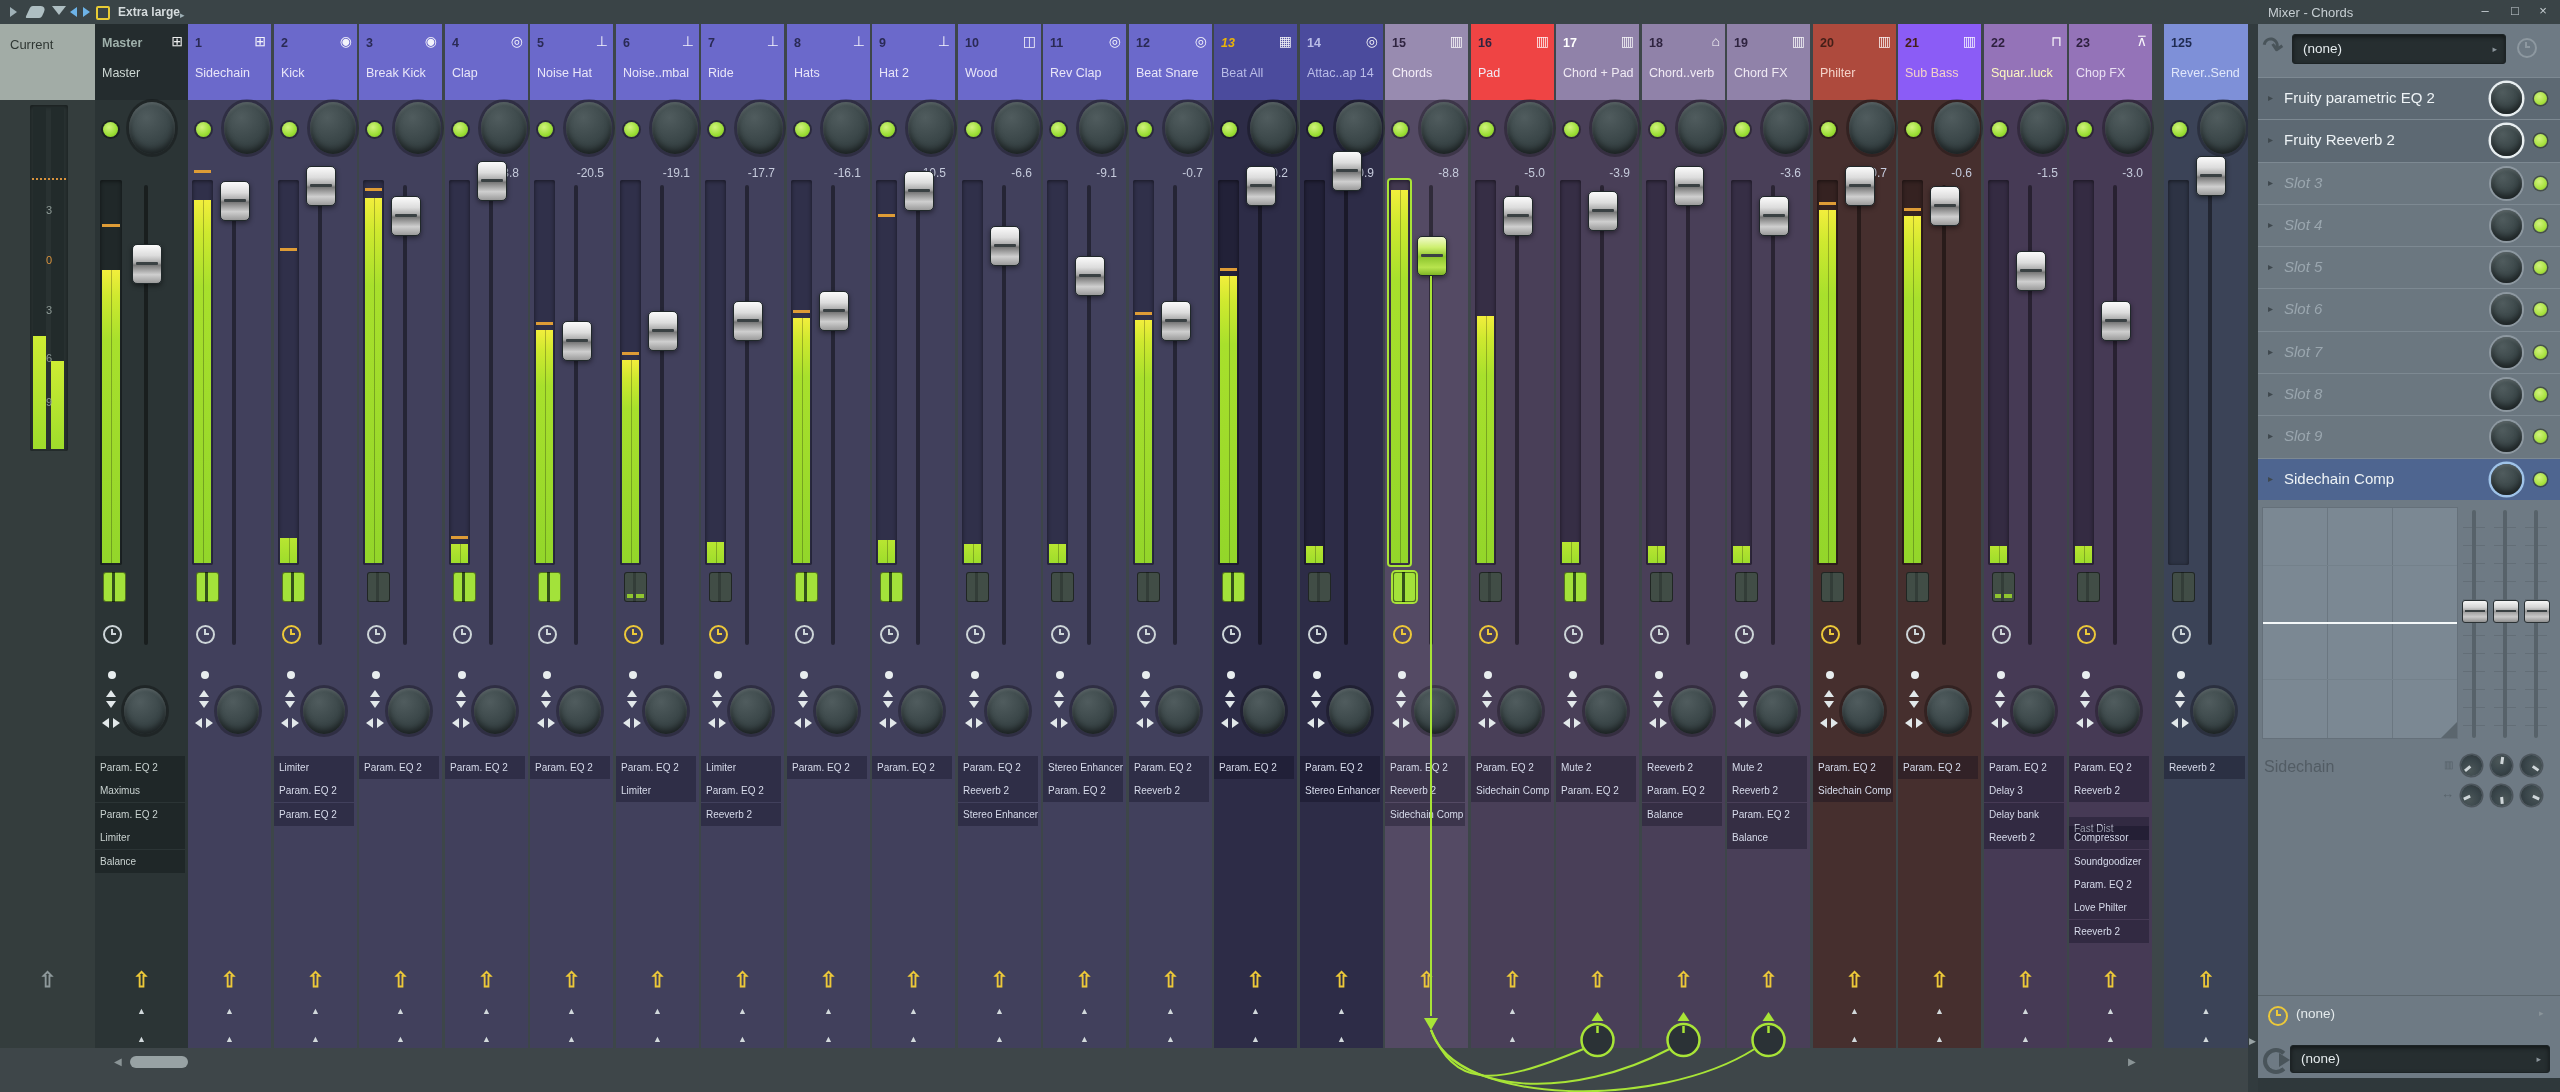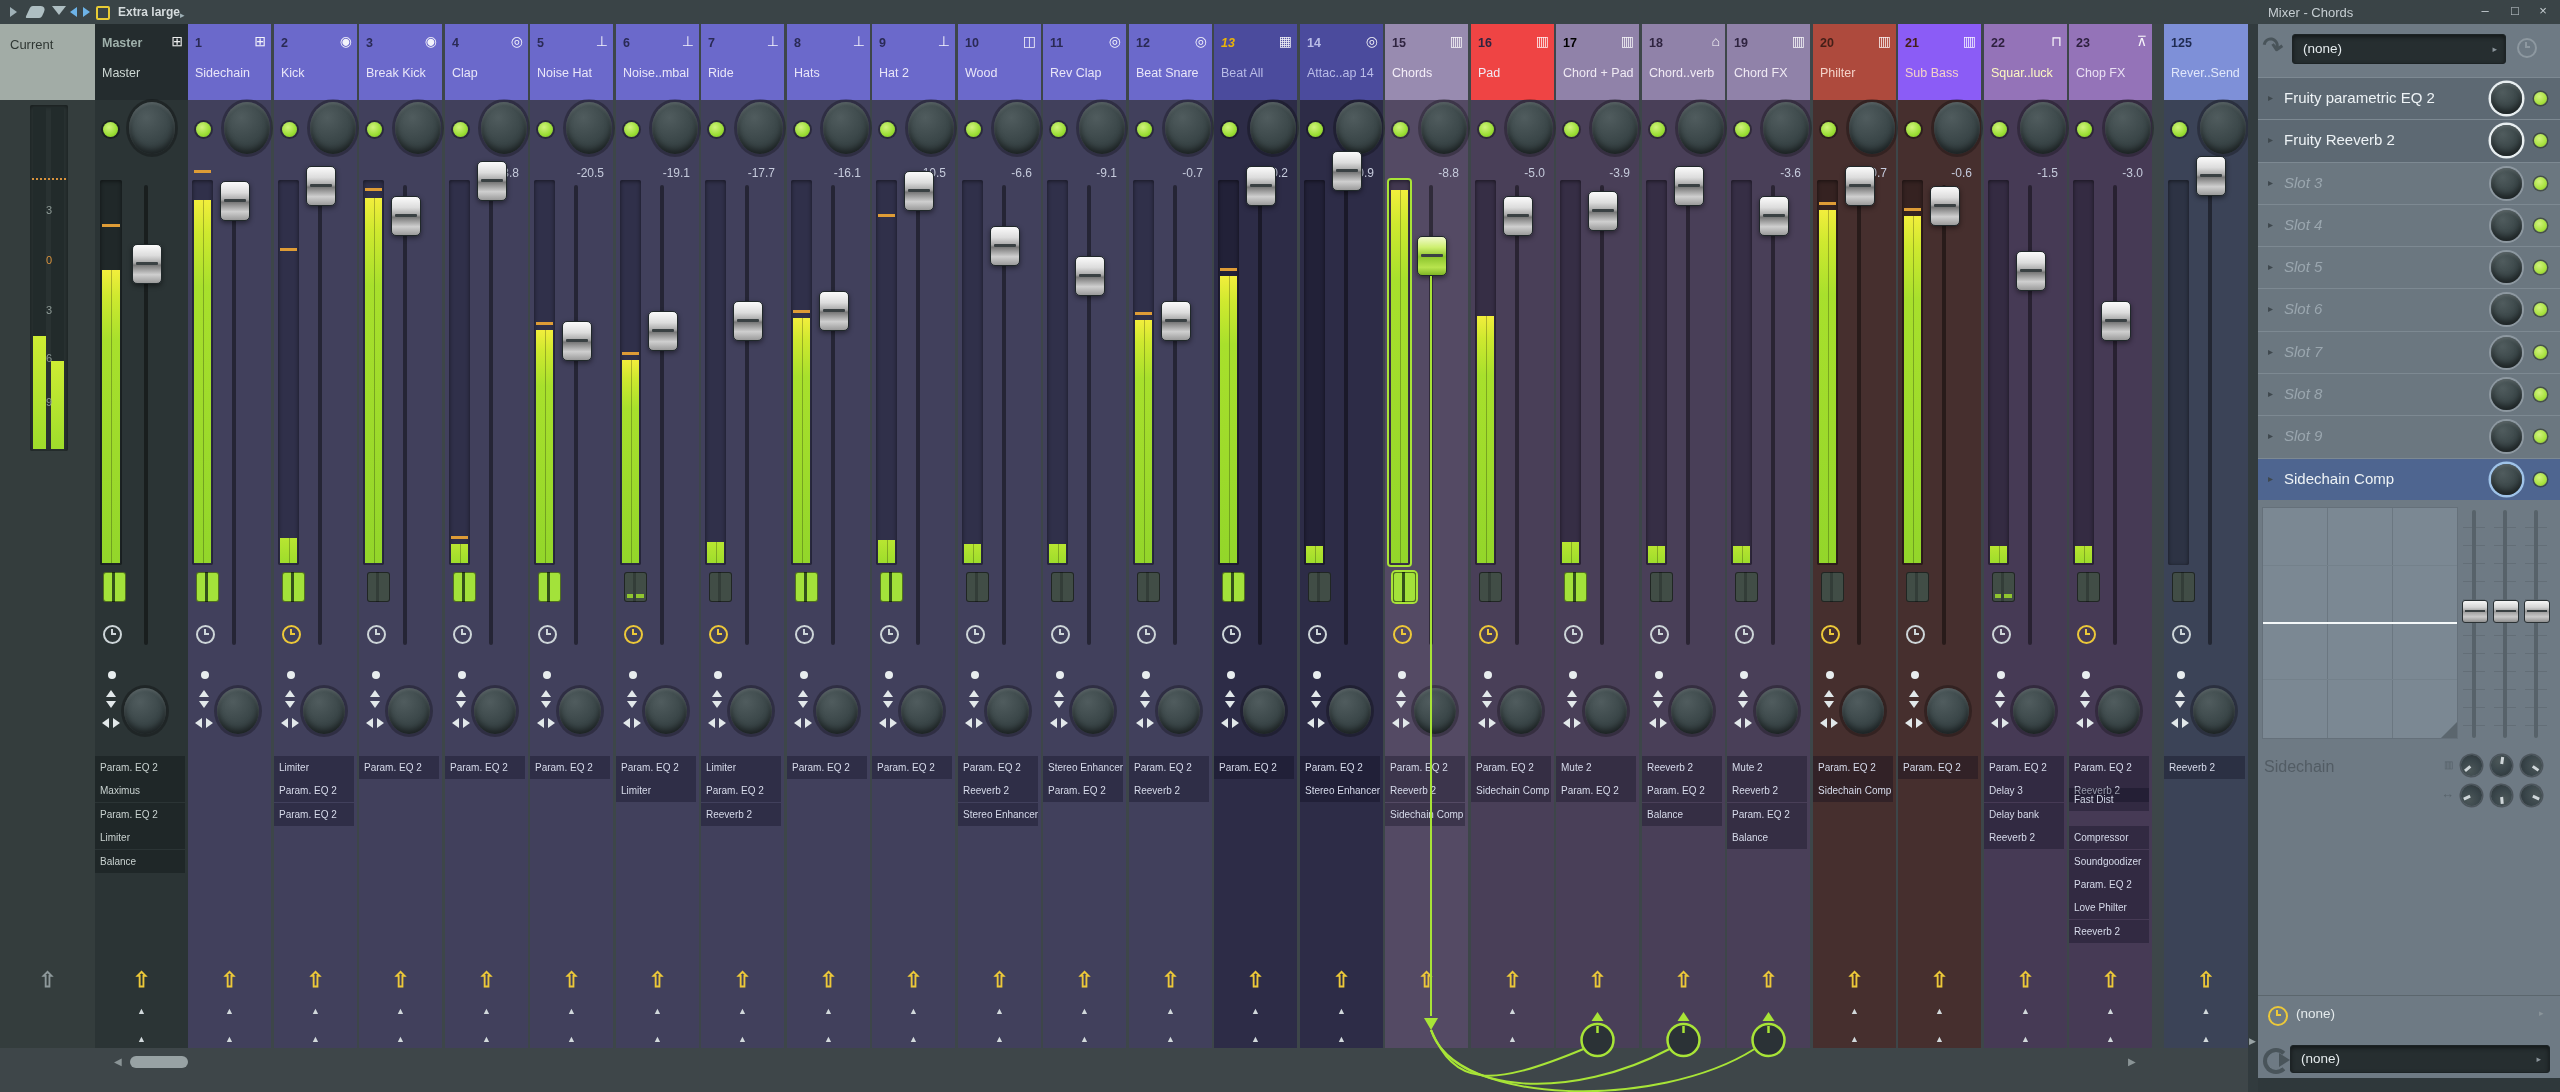--- a/index.html
+++ b/index.html
@@ -609,21 +609,21 @@
         <div class="lr"></div>
         <div class="knob panknob"></div>
         <div class="prow" style="top: 732px;">Param. EQ 2</div>
         <div class="prow" style="top: 755.4px;">Sidechain Comp</div>
         <div class="uparr">⇧</div>
         <div class="chev" style="top: 982px;">▲</div>
         <div class="chev" style="top: 1010px;">▲</div>
       </div>
       <div class="strip" style="left: 1556px; width: 83px; background: rgb(73, 63, 88);">
         <div class="shead" style="background: rgb(144, 130, 169);">
-          <div class="snum" style="color: #000000; text-align: right;">17</div>
+          <div class="snum" style="color: #ffffff; text-align: right;">17</div>
           <div class="sicon">▥</div>
           <div class="sname" style="color: rgb(240, 234, 244);">Chord + Pad</div>
         </div>
         <div class="topled"></div>
         <div class="knob bigknob" style="left: 36px;"></div>
         <div class="sval">-3.9</div>
         <div class="meter" style="left: 4px; width: 21px; background: rgb(54, 46, 69);">
           <div class="mfill" style="top: 362px;"></div>
         </div>
         <div class="groove" style="left: 44px;"></div>
@@ -784,21 +784,21 @@
         <div class="groove" style="left: 44px;"></div>
         <div class="fhandle" style="left: 32px; top: 277px;"></div>
         <div class="mute m-off"></div>
         <div class="clk cy"></div>
         <div class="dot"></div>
         <div class="ud"></div>
         <div class="lr"></div>
         <div class="knob panknob"></div>
         <div class="prow" style="top: 732px;">Param. EQ 2</div>
         <div class="prow" style="top: 755.4px;">Reeverb 2</div>
-        <div class="prow" style="top: 764px;">Fast Dist</div>
+        <div class="prow" style="top: 793px;">Fast Dist</div>
         <div class="prow" style="top: 802.2px;">Compressor</div>
         <div class="prow" style="top: 825.6px;">Soundgoodizer</div>
         <div class="prow" style="top: 849px;">Param. EQ 2</div>
         <div class="prow" style="top: 872.4px;">Love Philter</div>
         <div class="prow" style="top: 895.8px;">Reeverb 2</div>
         <div class="uparr">⇧</div>
         <div class="chev" style="top: 982px;">▲</div>
         <div class="chev" style="top: 1010px;">▲</div>
       </div>
       <div class="strip" style="left: 2164px; width: 84px; background: rgb(59, 67, 87);">

